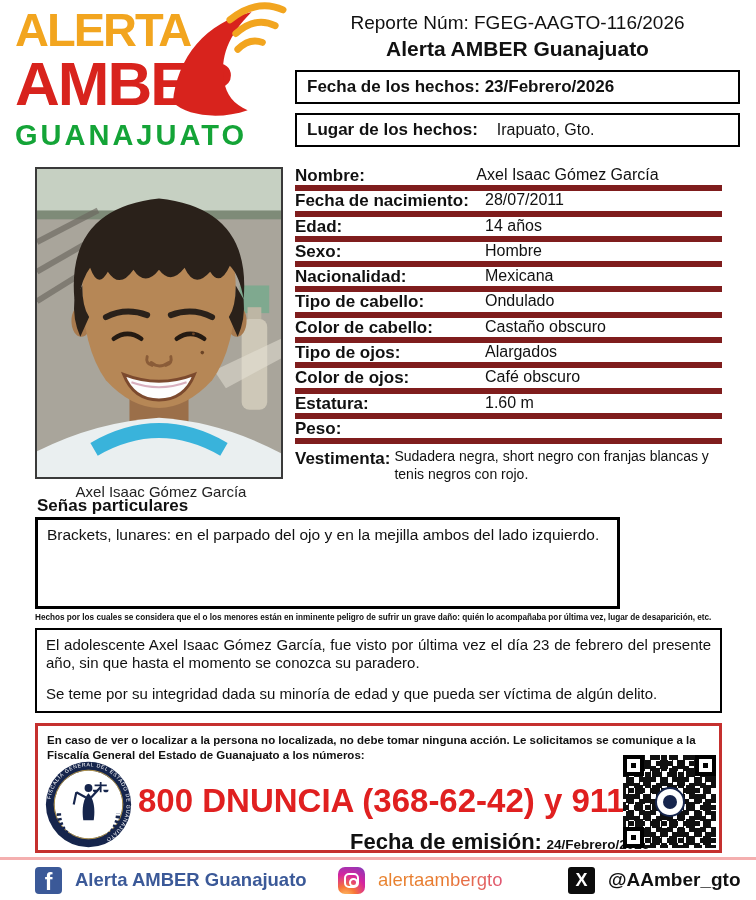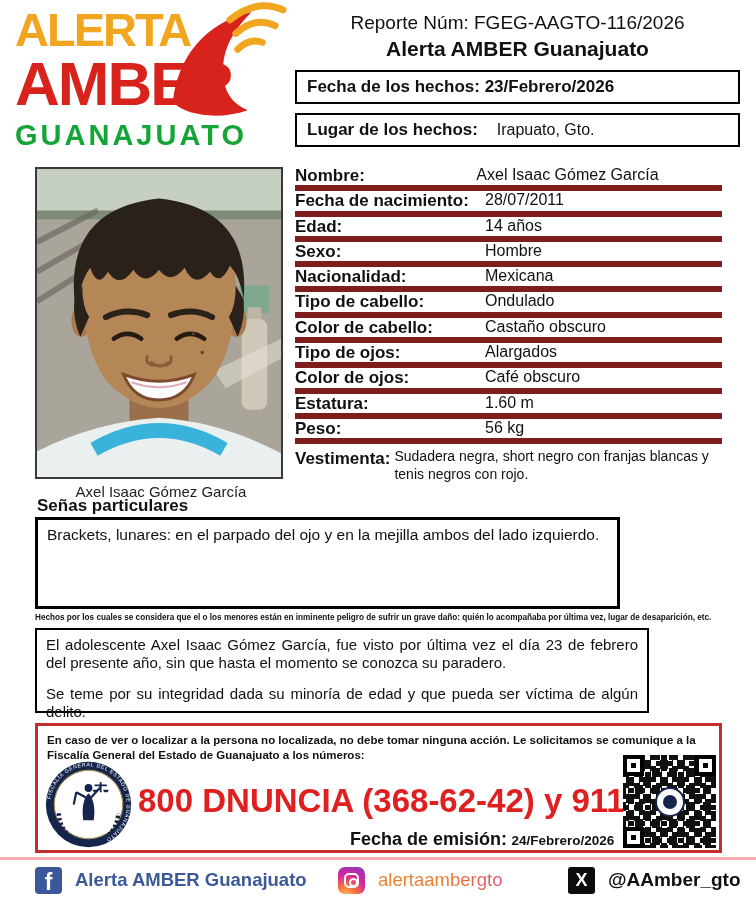--- a/index.html
+++ b/index.html
@@ -44,30 +44,30 @@
   .vrow .dlabel { width:auto; flex:none; padding-right:4px; font-size:17px; }
   .vrow .dvalue { flex:1; text-align:left; }
 
   
   .senas-h { position:absolute; left:37px; top:496px; font-size:17px; font-weight:bold; }
   .senas-box { position:absolute; left:35px; top:517px; width:585px; height:92px; border:3px solid #000; padding:6px 9px; font-size:15.5px; }
 
   .legal { position:absolute; left:35px; top:612px; width:687px; font-size:9px; font-weight:bold; white-space:nowrap; }
   .legal span { display:inline-block; transform:scaleX(0.91); transform-origin:0 50%; }
 
-  .desc-box { position:absolute; left:35px; top:628px; width:614px; height:85px; border:2px solid #000; padding:6px 9px; font-size:15px; line-height:1.2; text-align:justify; }
+  .desc-box { position:absolute; left:35px; top:628px; width:687px; height:85px; border:2px solid #000; padding:6px 9px; font-size:15px; line-height:1.2; text-align:justify; }
   .desc-box .p2 { margin-top:13px; }
 
   
   .alert-box { position:absolute; left:35px; top:723px; width:687px; height:130px; border:3px solid #C5302E; padding:7px 9px; }
   .instructions { font-size:11.5px; font-weight:bold; line-height:1.3; width:100%; }
   .seal { position:absolute; left:7px; top:35px; width:87px; height:87px; }
   .phone { position:absolute; left:100px; top:56px; width:480px; text-align:center; font-size:33px; font-weight:bold; color:#E02020; white-space:nowrap; letter-spacing:0px; }
   .emission { position:absolute; left:312px; top:103px; white-space:nowrap; }
-  .emission .lbl { font-size:18px; font-weight:bold;text-align:center; }
+  .emission .lbl { font-size:22px; font-weight:bold;text-align:center; }
   .emission .val { font-size:13.5px; font-weight:bold; }
   .qr { position:absolute; left:585px; top:29px; width:93px; height:93px; background:
         repeating-conic-gradient(from 0deg, #101010 0% 25%, transparent 25% 50%) 0px 0px/11px 11px,
         repeating-conic-gradient(from 0deg, transparent 0% 25%, #101010 25% 50%) 3px 5px/17px 17px,
         #fff; }
   .qr .f { position:absolute; width:21px; height:21px; border:4px solid #000; background:#fff; }
   .qr .f::after { content:""; position:absolute; left:4px; top:4px; width:5px; height:5px; background:#000; }
   .qr .f.tl { left:0; top:0; } .qr .f.tr { right:0; top:0; } .qr .f.bl { left:0; bottom:0; }
   .qr .qseal { position:absolute; left:50%; top:50%; width:30px; height:30px; margin:-15px 0 0 -15px; background:#fff; border:2px solid #16254C; border-radius:50%; }
   .qr .qseal::after { content:""; position:absolute; left:6px; top:6px; width:14px; height:14px; background:#16254C; border-radius:50%; }
@@ -190,21 +190,20 @@
   <div class="drow">
     <span class="dlabel">Color de ojos:</span>
     <span class="dvalue">Café obscuro</span>
   </div>
   <div class="drow">
     <span class="dlabel">Estatura:</span>
     <span class="dvalue">1.60 m</span>
   </div>
   <div class="drow">
     <span class="dlabel">Peso:</span>
-    <span class="dvalue">56 kg</span>
   </div>
   <div class="vrow">
     <span class="dlabel">Vestimenta:</span>
     <span class="dvalue">Sudadera negra, short negro con franjas blancas y tenis negros con rojo.</span>
   </div>
 </div>
 
 <div class="senas-h">Señas particulares</div>
 <div class="senas-box">
   <span>Brackets, lunares: en el parpado del ojo y en la mejilla ambos del lado izquierdo.</span>

